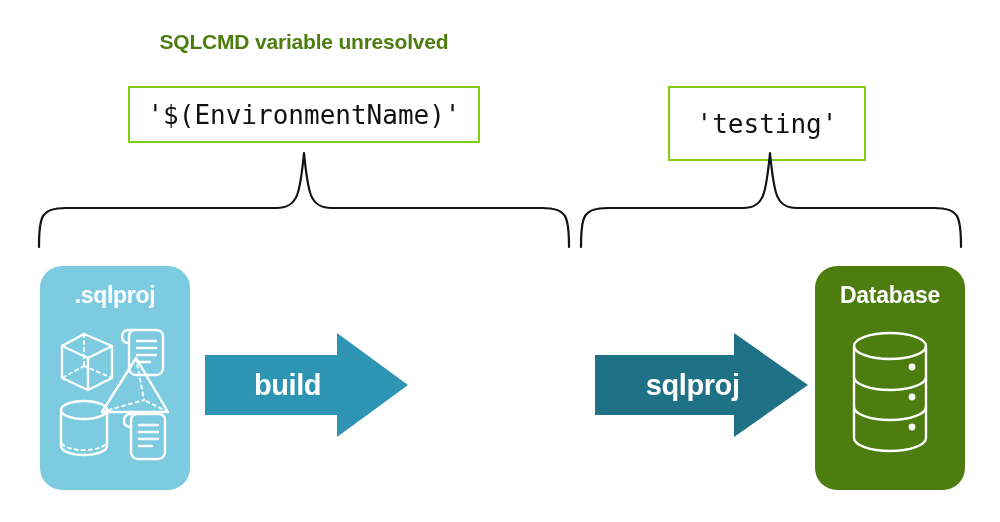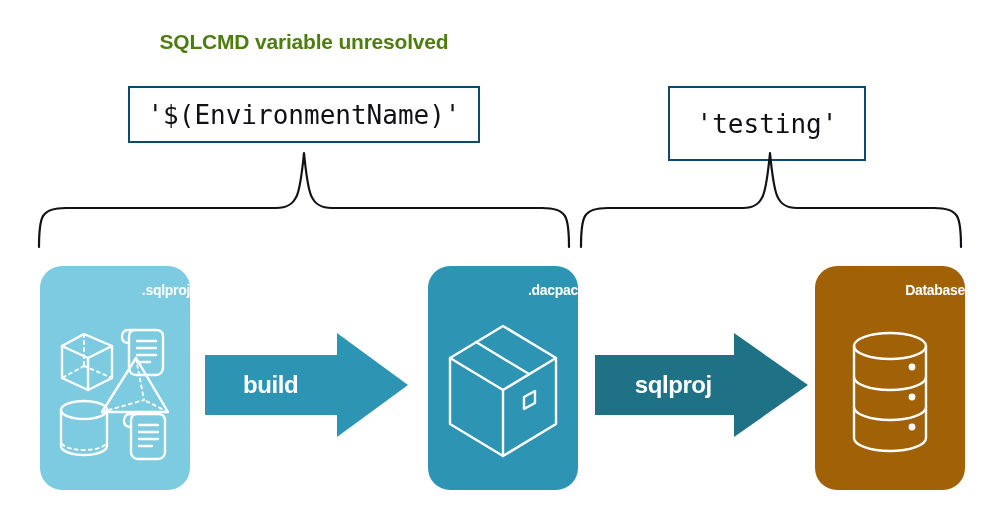--- a/index.html
+++ b/index.html
@@ -33,21 +33,21 @@
     letter-spacing: -0.2px;
     white-space: nowrap;
   }
   #heading-unresolved { left: 128px; top: 30px; width: 352px; }
   #heading-set       { left: 668px; top: 30px; width: 198px; }
 
   
   .value-box {
     position: absolute;
     box-sizing: border-box;
-    border: 2px solid #0c4a6e;
+    border: 2px solid #84cc16;
     background: #ffffff;
     display: flex;
     align-items: center;
     justify-content: center;
     font-family: "DejaVu Sans Mono", monospace;
     font-size: 26px;
     color: #101114;
     letter-spacing: 0px;
     white-space: nowrap;
   }
@@ -75,38 +75,38 @@
   .artifact {
     position: absolute;
     border-radius: 22px;
     overflow: hidden;
   }
   .artifact-label {
     position: absolute;
     top: 16px;
     left: 0;
     width: 100%;
-    text-align: right;
+    text-align: center;
     font-family: "Liberation Sans", sans-serif;
     font-weight: bold;
-    font-size: 14px;
+    font-size: 23px;
     color: #ffffff;
     letter-spacing: -0.3px;
     white-space: nowrap;
   }
   .artifact-art {
     position: absolute;
     left: 0;
     top: 0;
     width: 100%;
     height: 100%;
   }
   #artifact-sqlproj  { left: 40px;  top: 266px; width: 150px; height: 224px; background: #7ccbe0; }
   #artifact-dacpac   { left: 428px; top: 266px; width: 150px; height: 224px; background: #2e94b4; }
-  #artifact-database { left: 815px; top: 266px; width: 150px; height: 224px; background: #a16207; }
+  #artifact-database { left: 815px; top: 266px; width: 150px; height: 224px; background: #4d7c0f; }
 
   .wire {
     fill: none;
     stroke: #ffffff;
     stroke-width: 2.4;
     stroke-linecap: round;
     stroke-linejoin: round;
   }
   .wire-dash {
     fill: none;
@@ -121,31 +121,31 @@
   
   .arrow {
     position: absolute;
     height: 110px;
   }
   #arrow-build  { left: 205px; top: 330px; width: 205px; }
   #arrow-deploy { left: 595px; top: 330px; width: 215px; }
   .arrow-label {
     position: absolute;
     top: 0;
-    left: 1px;
+    left: 12px;
     width: 100%;
     height: 100%;
     display: flex;
     align-items: center;
     justify-content: flex-start;
     padding-left: 18%;
     box-sizing: border-box;
     font-family: "Liberation Sans", sans-serif;
     font-weight: bold;
-    font-size: 24px;
+    font-size: 29px;
     color: #ffffff;
     letter-spacing: -0.4px;
     white-space: nowrap;
     pointer-events: none;
     text-align: right;
   }
 </style>
 </head>
 <body>
 
@@ -207,37 +207,20 @@
 
       <g transform="translate(84,142)">
         <path class="wire" d="M 6 6 C 2 6, 0 9, 0 13 C 0 17, 3 19, 7 19 L 7 44 C 7 48, 10 51, 14 51 L 34 51 C 38 51, 41 48, 41 44 L 41 12 C 41 8, 38 6, 34 6 Z"></path>
         <path class="wire" d="M 7 19 L 7 13 C 7 9, 9 6, 13 6"></path>
         <path class="wire" d="M 15 17 L 34 17 M 15 24 L 34 24 M 15 31 L 34 31 M 15 38 L 28 38"></path>
       </g>
     </svg>
     <div class="artifact-label">.sqlproj</div>
   </div>
 
-  <div class="artifact" id="artifact-dacpac">
-    <svg class="artifact-art" viewBox="0 0 150 224">
-      <g>
-
-        <path class="wire" d="M 75 60 L 128 92 L 128 158 L 75 190 L 22 158 L 22 92 Z"></path>
-
-        <path class="wire" d="M 22 92 L 75 124 L 128 92"></path>
-
-        <path class="wire" d="M 75 124 L 75 190"></path>
-
-        <path class="wire" d="M 48 76 L 101 108"></path>
-
-        <path class="wire" d="M 96 131 L 107 125 L 107 137 L 96 143 Z"></path>
-      </g>
-    </svg>
-    <div class="artifact-label">.dacpac</div>
-  </div>
 
   <div class="artifact" id="artifact-database">
     <svg class="artifact-art" viewBox="0 0 150 224">
       <g>
         <ellipse class="wire" cx="75" cy="80" rx="36" ry="13"></ellipse>
         <path class="wire" d="M 39 80 L 39 172 C 39 179, 55 185, 75 185 C 95 185, 111 179, 111 172 L 111 80"></path>
         <path class="wire" d="M 39 111 C 39 118, 55 124, 75 124 C 95 124, 111 118, 111 111"></path>
         <path class="wire" d="M 39 141 C 39 148, 55 154, 75 154 C 95 154, 111 148, 111 141"></path>
         <circle class="wire-fill" cx="97" cy="101" r="3.4"></circle>
         <circle class="wire-fill" cx="97" cy="131" r="3.4"></circle>

